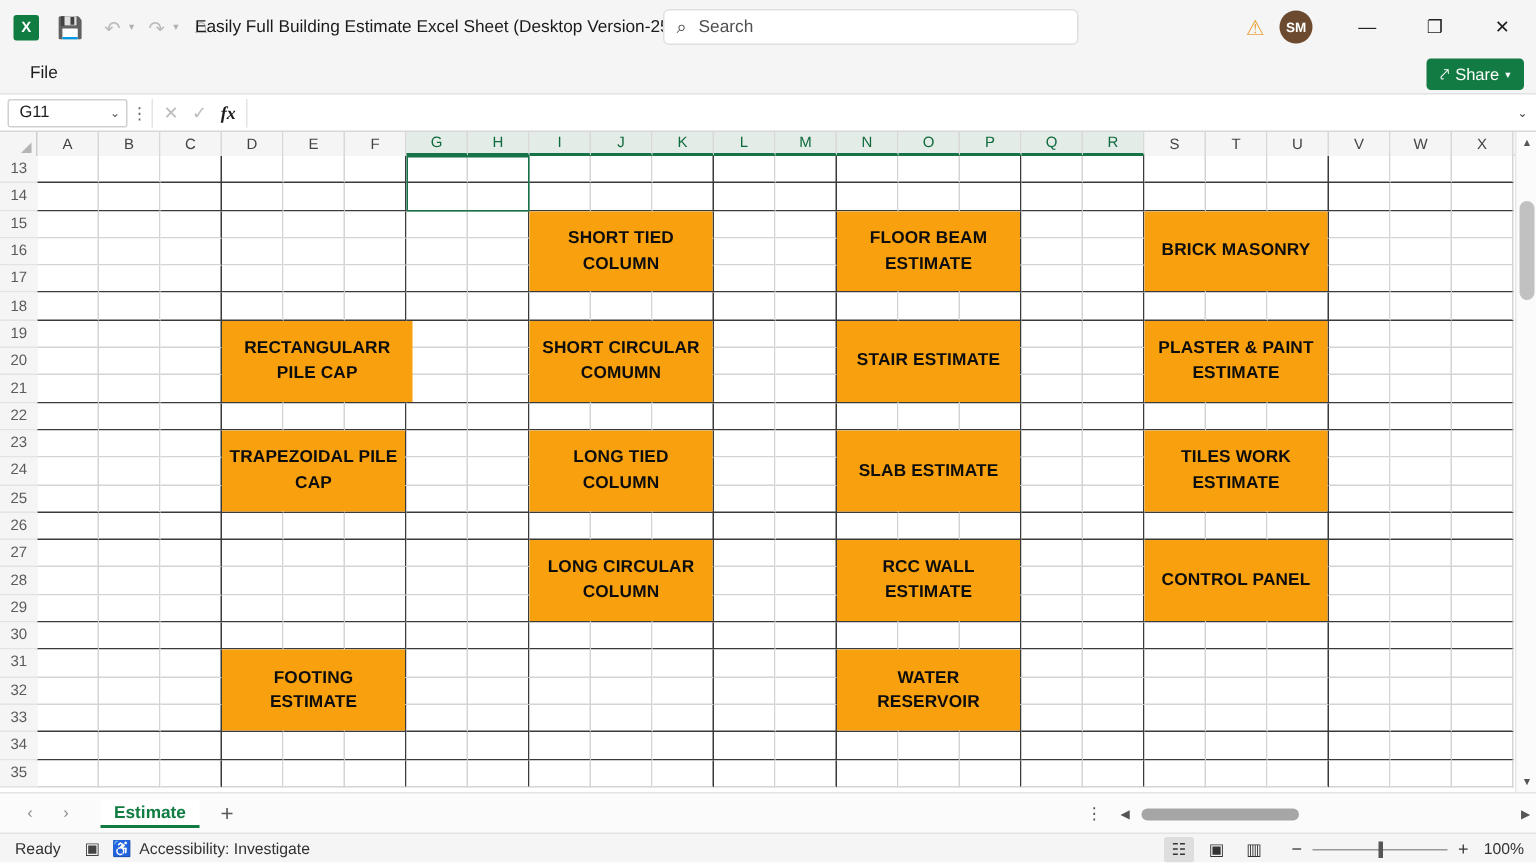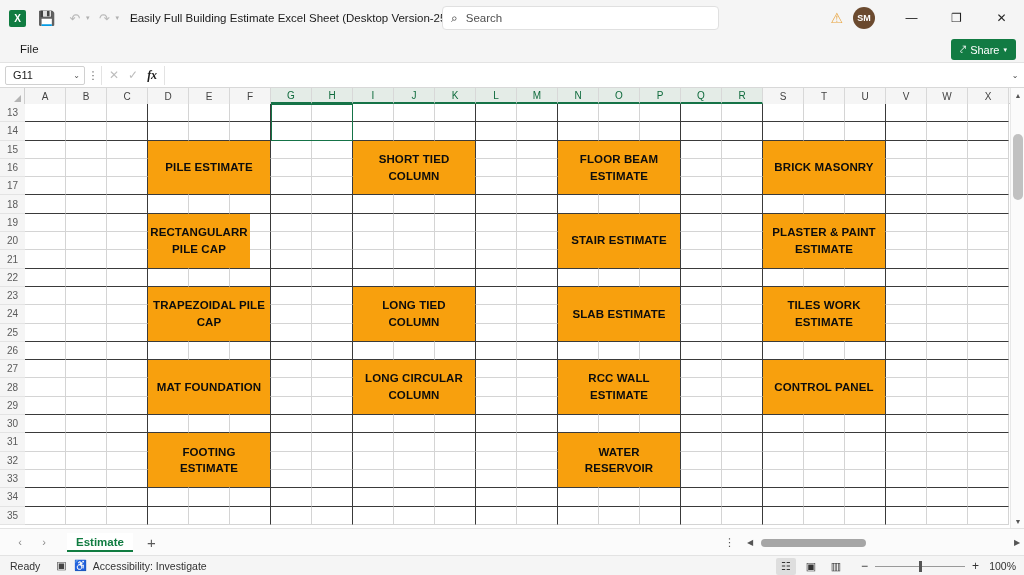--- a/index.html
+++ b/index.html
@@ -951,32 +951,31 @@
         <div class="cell thick-r" style="width: 41px; height: 18.3px;"></div>
         <div class="cell" style="width: 41px; height: 18.3px;"></div>
         <div class="cell thick-r" style="width: 41px; height: 18.3px;"></div>
         <div class="cell" style="width: 41px; height: 18.3px;"></div>
         <div class="cell" style="width: 41px; height: 18.3px;"></div>
         <div class="cell thick-r" style="width: 41px; height: 18.3px;"></div>
         <div class="cell" style="width: 41px; height: 18.3px;"></div>
         <div class="cell" style="width: 41px; height: 18.3px;"></div>
         <div class="cell" style="width: 41px; height: 18.3px;"></div>
       </div>
-      <div class="btncell" style="left: 123px; top: 36.6px; width: 122px; height: 53.9px; background: rgb(248, 160, 13);">PILE ESTIMATE</div>
       <div class="btncell" style="left: 328px; top: 36.6px; width: 122px; height: 53.9px; background: rgb(248, 160, 13);">SHORT TIED COLUMN</div>
       <div class="btncell" style="left: 533px; top: 36.6px; width: 122px; height: 53.9px; background: rgb(248, 160, 13);">FLOOR BEAM ESTIMATE</div>
       <div class="btncell" style="left: 738px; top: 36.6px; width: 122px; height: 53.9px; background: rgb(248, 160, 13);">BRICK MASONRY</div>
-      <div class="btncell" style="left: 123px; top: 109.8px; width: 102px; height: 53.9px; background: rgb(248, 160, 13);">RECTANGULARR PILE CAP</div>
+      <div class="btncell" style="left: 123px; top: 109.8px; width: 127px; height: 53.9px; background: rgb(248, 160, 13);">RECTANGULARR PILE CAP</div>
+      <div class="btncell" style="left: 328px; top: 109.8px; width: 122px; height: 53.9px; background: rgb(248, 160, 13);">SHORT CIRCULAR COMUMN</div>
       <div class="btncell" style="left: 533px; top: 109.8px; width: 122px; height: 53.9px; background: rgb(248, 160, 13);">STAIR ESTIMATE</div>
       <div class="btncell" style="left: 738px; top: 109.8px; width: 122px; height: 53.9px; background: rgb(248, 160, 13);">PLASTER &amp; PAINT ESTIMATE</div>
       <div class="btncell" style="left: 123px; top: 183px; width: 122px; height: 53.9px; background: rgb(248, 160, 13);">TRAPEZOIDAL PILE CAP</div>
       <div class="btncell" style="left: 328px; top: 183px; width: 122px; height: 53.9px; background: rgb(248, 160, 13);">LONG TIED COLUMN</div>
       <div class="btncell" style="left: 533px; top: 183px; width: 122px; height: 53.9px; background: rgb(248, 160, 13);">SLAB ESTIMATE</div>
       <div class="btncell" style="left: 738px; top: 183px; width: 122px; height: 53.9px; background: rgb(248, 160, 13);">TILES WORK ESTIMATE</div>
-      <div class="btncell" style="left: 123px; top: 256.2px; width: 122px; height: 53.9px; background: rgb(248, 160, 13);">MAT FOUNDATION</div>
       <div class="btncell" style="left: 328px; top: 256.2px; width: 122px; height: 53.9px; background: rgb(248, 160, 13);">LONG CIRCULAR COLUMN</div>
       <div class="btncell" style="left: 533px; top: 256.2px; width: 122px; height: 53.9px; background: rgb(248, 160, 13);">RCC WALL ESTIMATE</div>
       <div class="btncell" style="left: 738px; top: 256.2px; width: 122px; height: 53.9px; background: rgb(248, 160, 13);">CONTROL PANEL</div>
       <div class="btncell" style="left: 123px; top: 329.4px; width: 122px; height: 53.9px; background: rgb(248, 160, 13);">FOOTING ESTIMATE</div>
       <div class="btncell" style="left: 533px; top: 329.4px; width: 122px; height: 53.9px; background: rgb(248, 160, 13);">WATER RESERVOIR</div>
       <div class="selbox" style="left: 246px; top: 0px; width: 82px; height: 36.6px; border-color: rgb(21, 115, 71);"></div>
     </div>
   <div class="vscroll">
     <div class="vs-up">▲</div>
     <div class="vs-thumb" style="top:46px;height:66px"></div>

